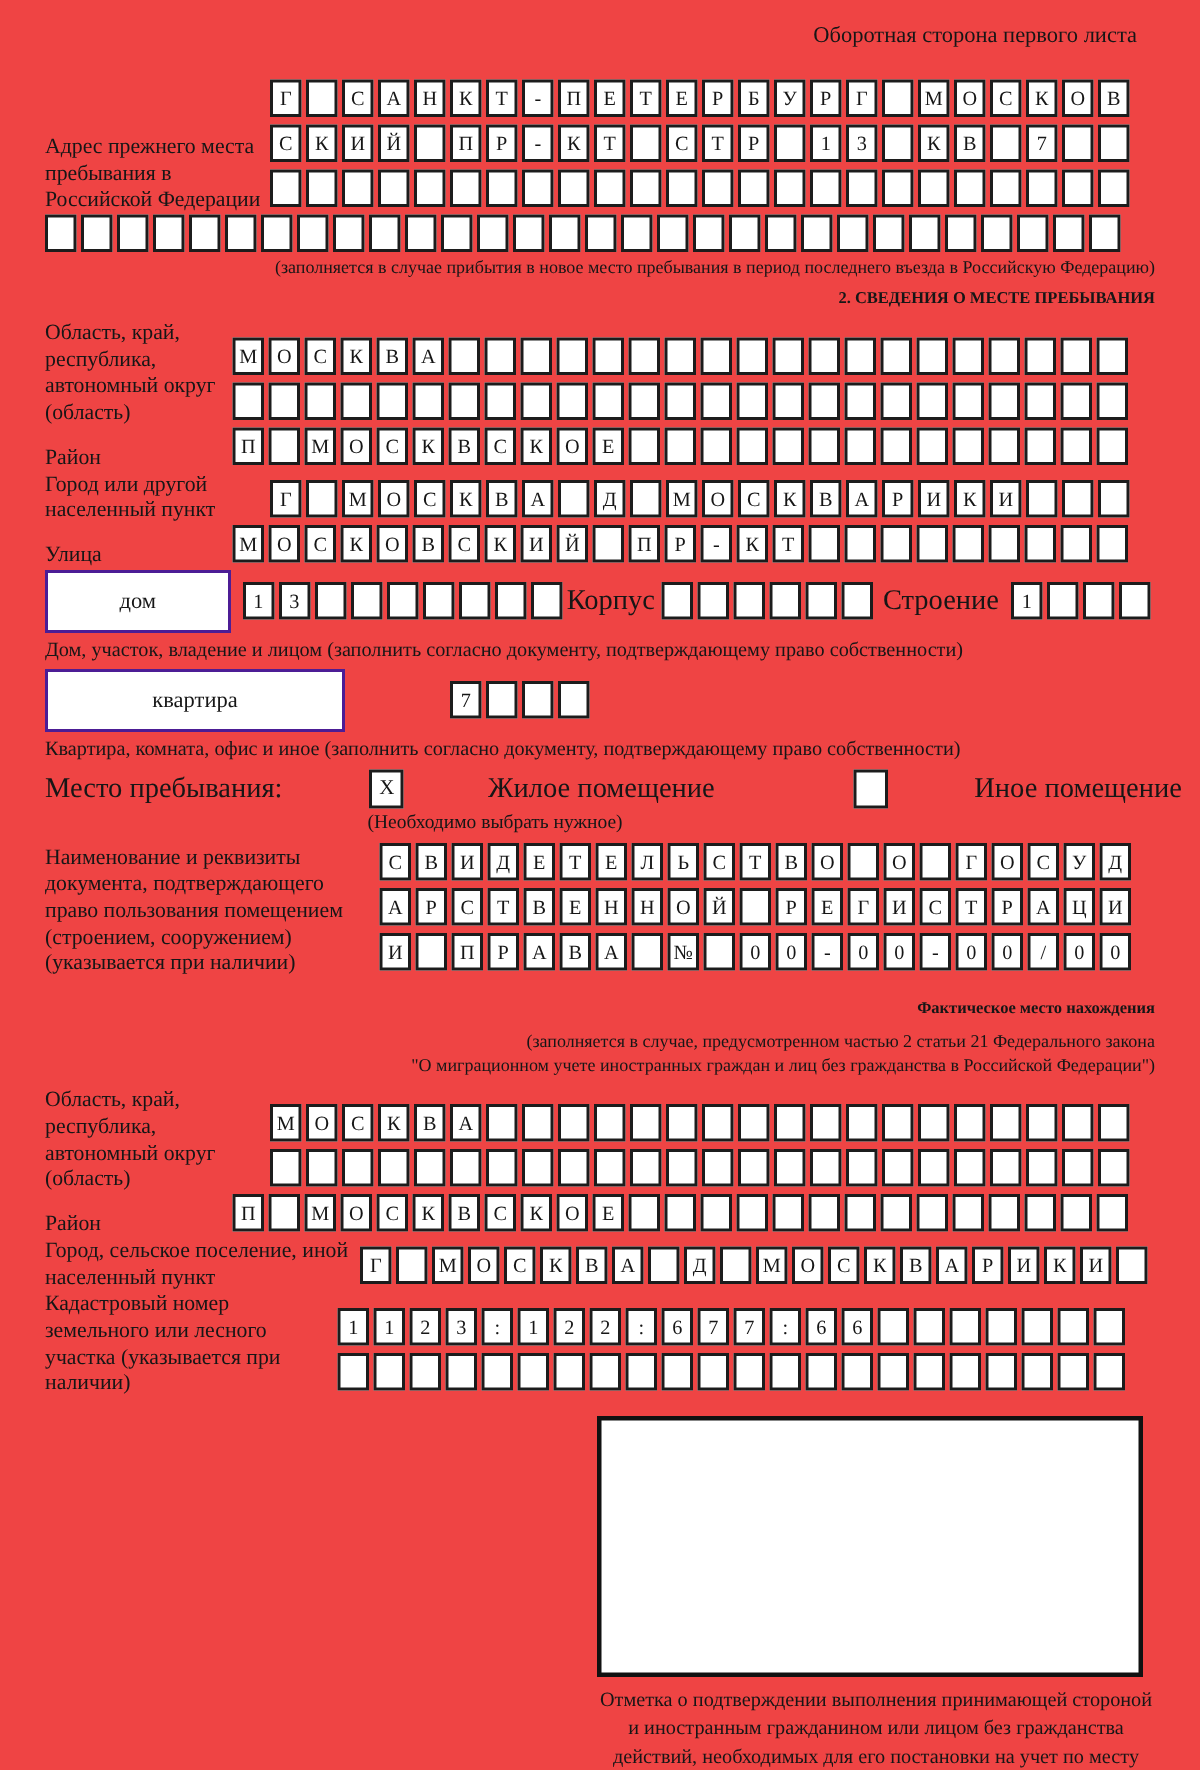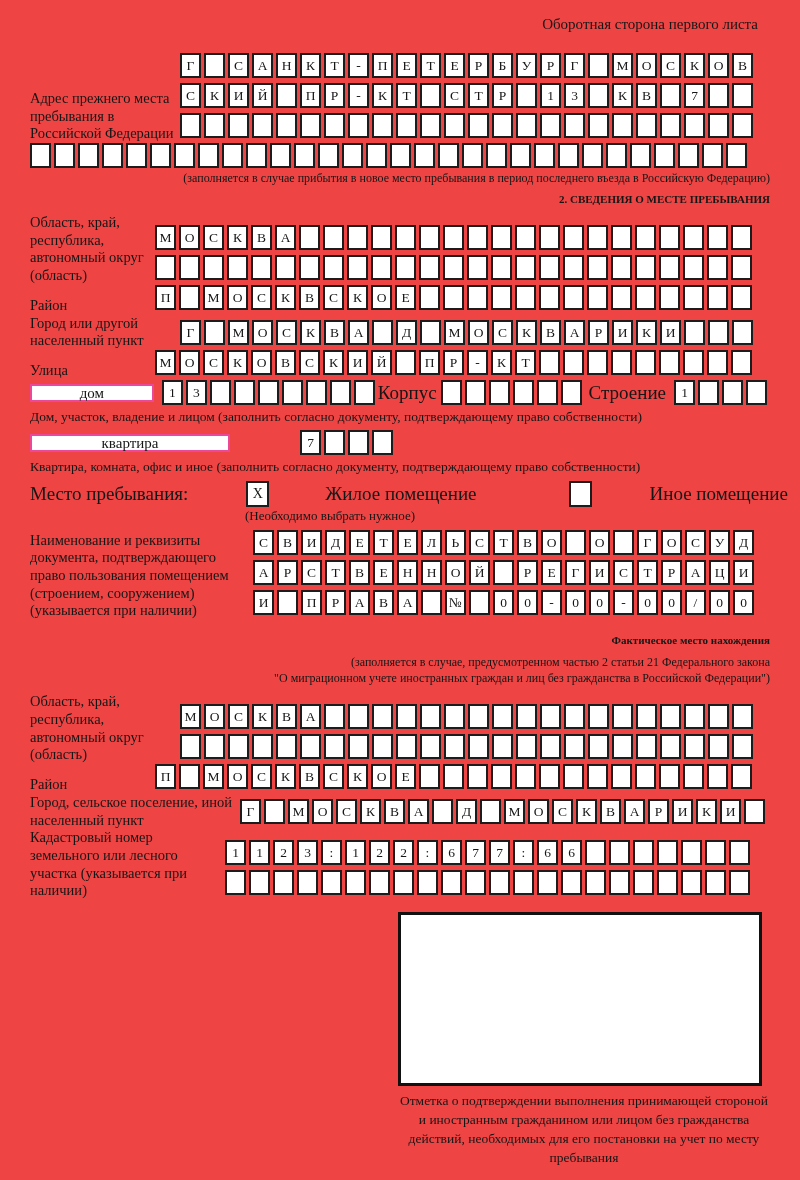--- a/index.html
+++ b/index.html
@@ -11,21 +11,21 @@
   .label{font-size:14.5px;line-height:1.22;flex:none;box-sizing:border-box;padding-right:6px;}
   .lw125{width:125px}.lw150{width:150px}.lw195{width:195px}.lw210{width:210px}.lw223{width:223px}
   .stack{flex:none;}
   .cellrow{white-space:nowrap;height:26px;margin-bottom:4px;line-height:0;}
   .cell{display:inline-flex;align-items:center;justify-content:center;
     width:21px;height:25px;box-sizing:border-box;border:2px solid #1c1c1c;
     margin-right:3px;font-size:13.5px;line-height:1;vertical-align:top;background:#fff;}
   .note{font-size:12px;text-align:right;margin:1px 0 7px 0;line-height:1.25;}
   .note-left{font-size:13.5px;margin:1px 0 5px 0;}
   .sec-title{font-weight:bold;font-size:11px;text-align:right;margin:6px 0 9px 0;}
-  .bigbox{box-sizing:border-box;border:2px solid #ec4899;height:18px;display:inline-flex;
+  .bigbox{box-sizing:border-box;border:2px solid #4c1d95;height:42px;display:inline-flex;
     align-items:center;justify-content:center;font-size:15px;vertical-align:top;background:#fff;}
   .inline-lbl{font-size:19px;line-height:26px;flex:none;}
   .chk{display:inline-flex;align-items:center;justify-content:center;flex:none;
     width:23px;height:26px;box-sizing:border-box;border:2px solid #1c1c1c;
     font-size:14px;background:#fff;}
   .gap4{width:4px;flex:none}.gap8{width:8px;flex:none}.gap10{width:10px;flex:none}
   .stamp-wrap{margin-left:368px;margin-top:12px;width:372px;}
   .stamp-box{width:364px;height:174px;box-sizing:border-box;border:3px solid #111;background:#fff;}
   .stamp-caption{font-size:13.5px;line-height:1.4;text-align:center;margin-top:6px;}
   .mb2{margin-bottom:2px}.mt6{margin-top:6px}

